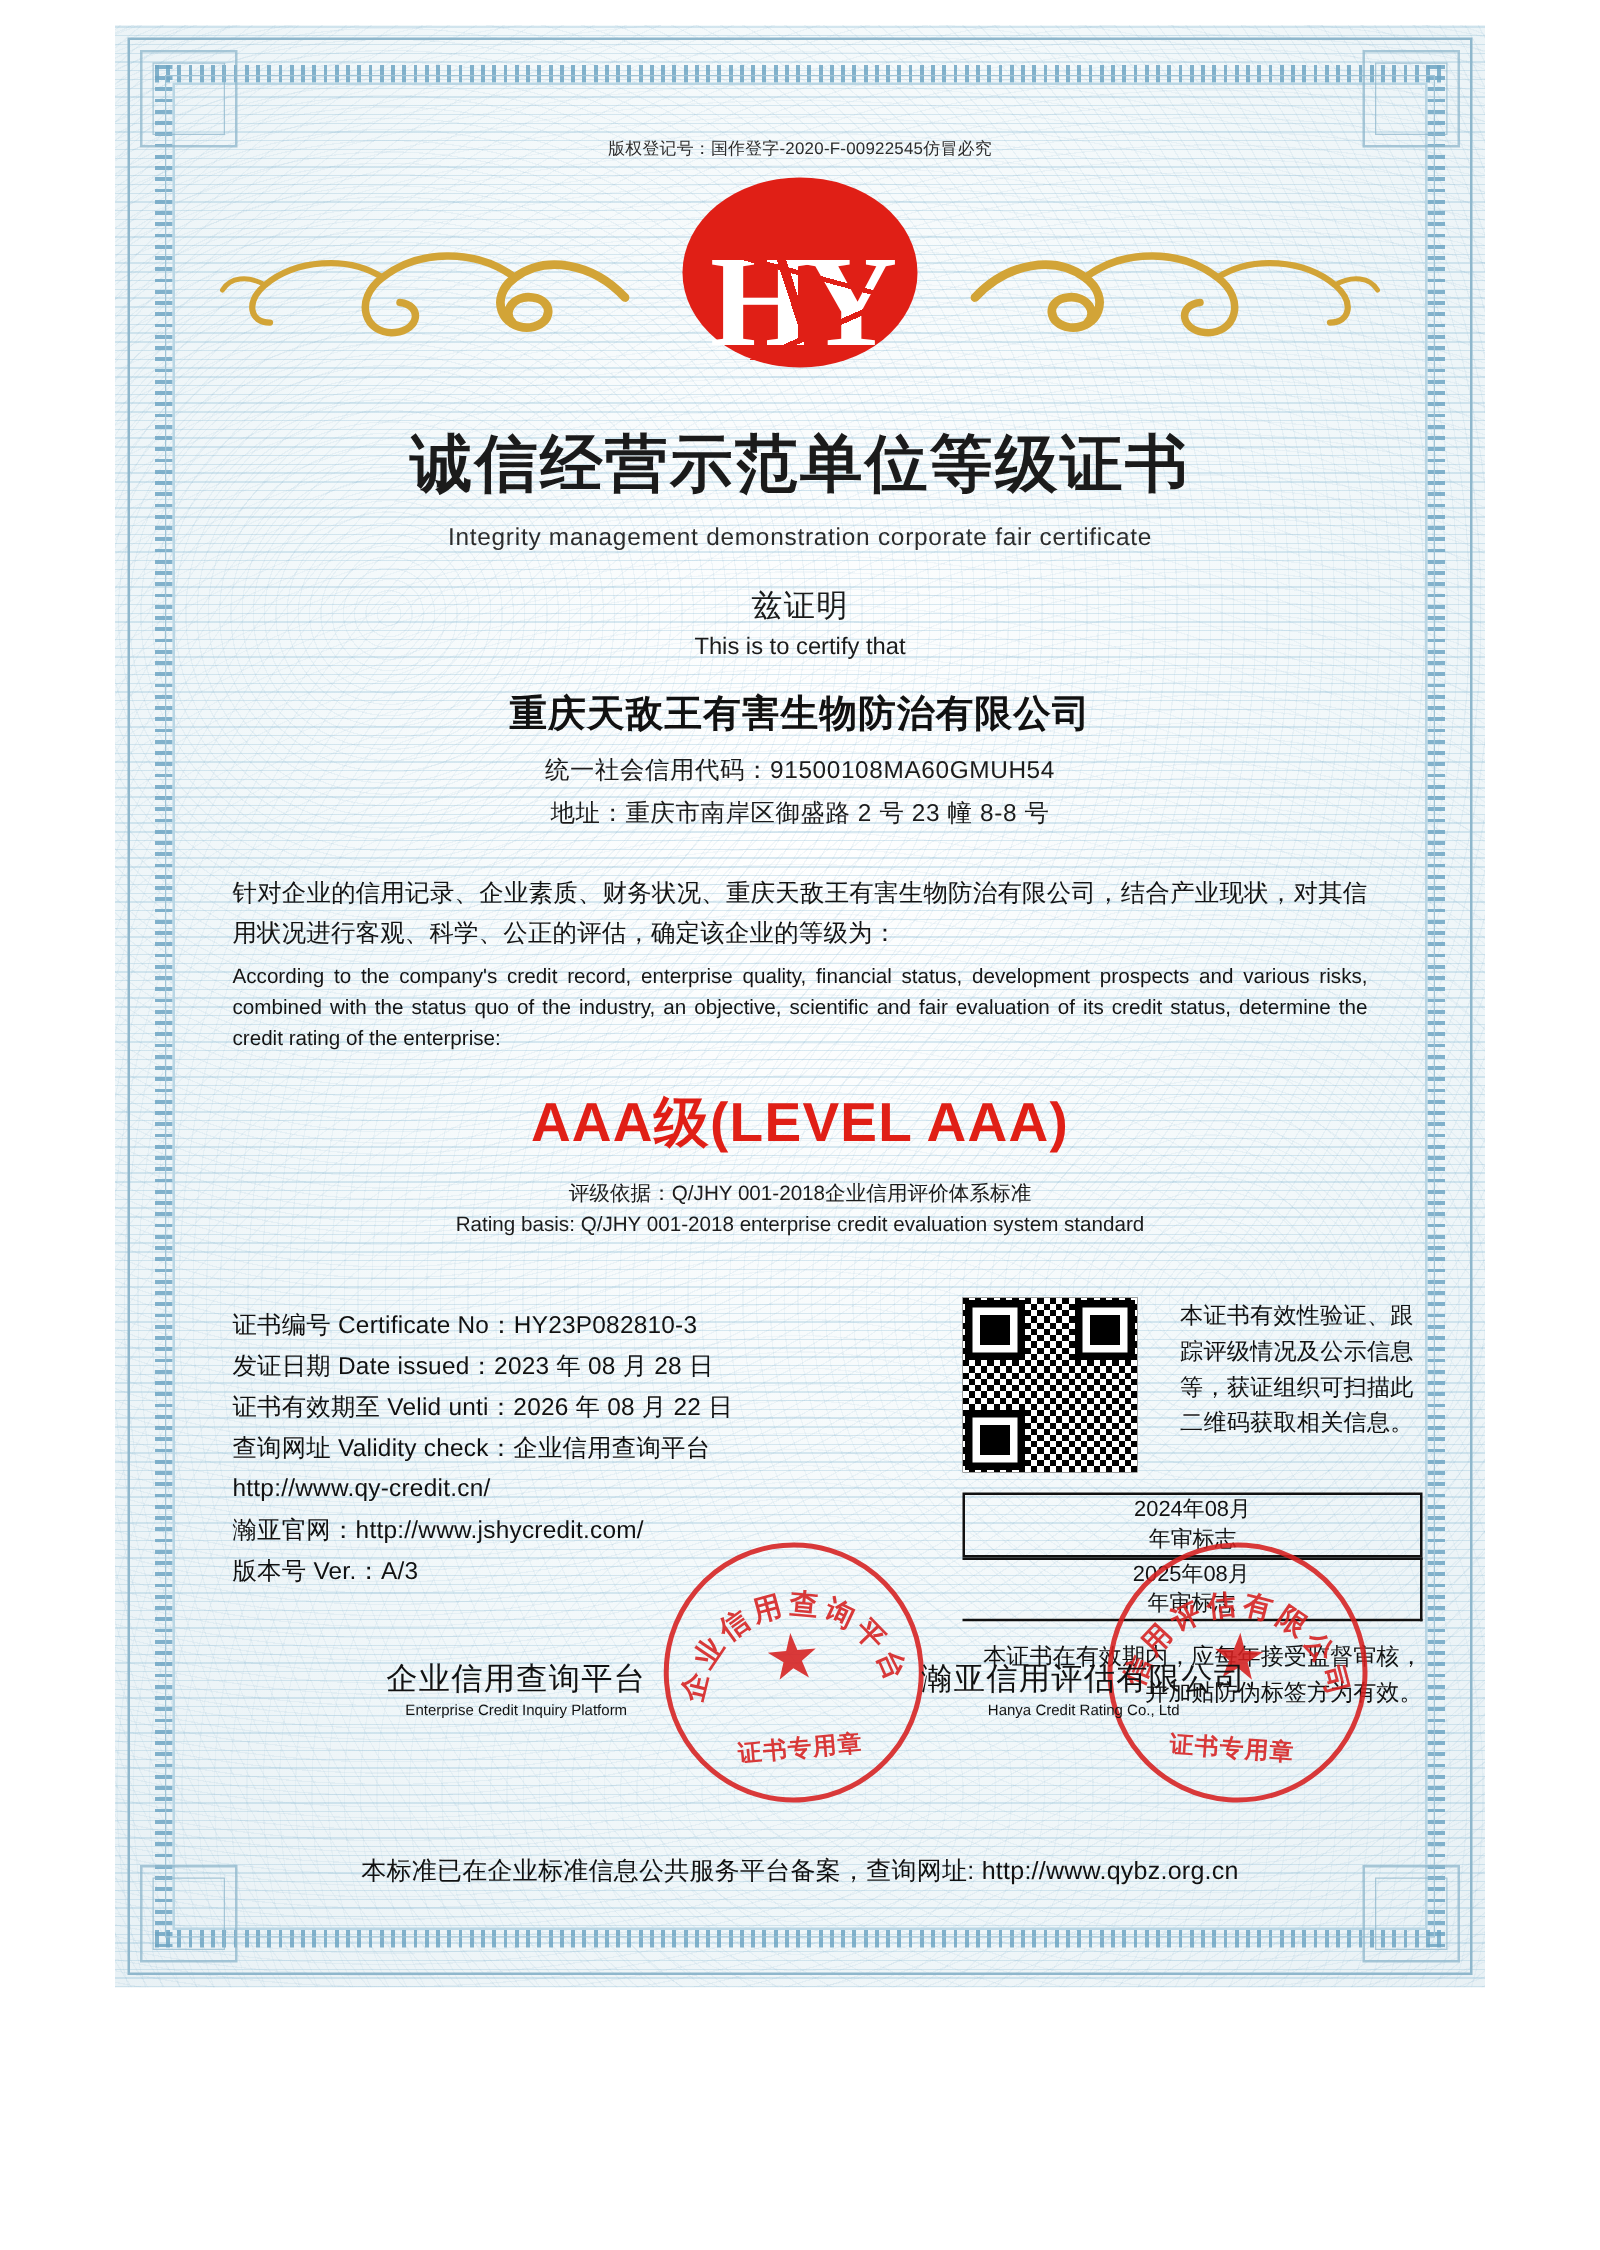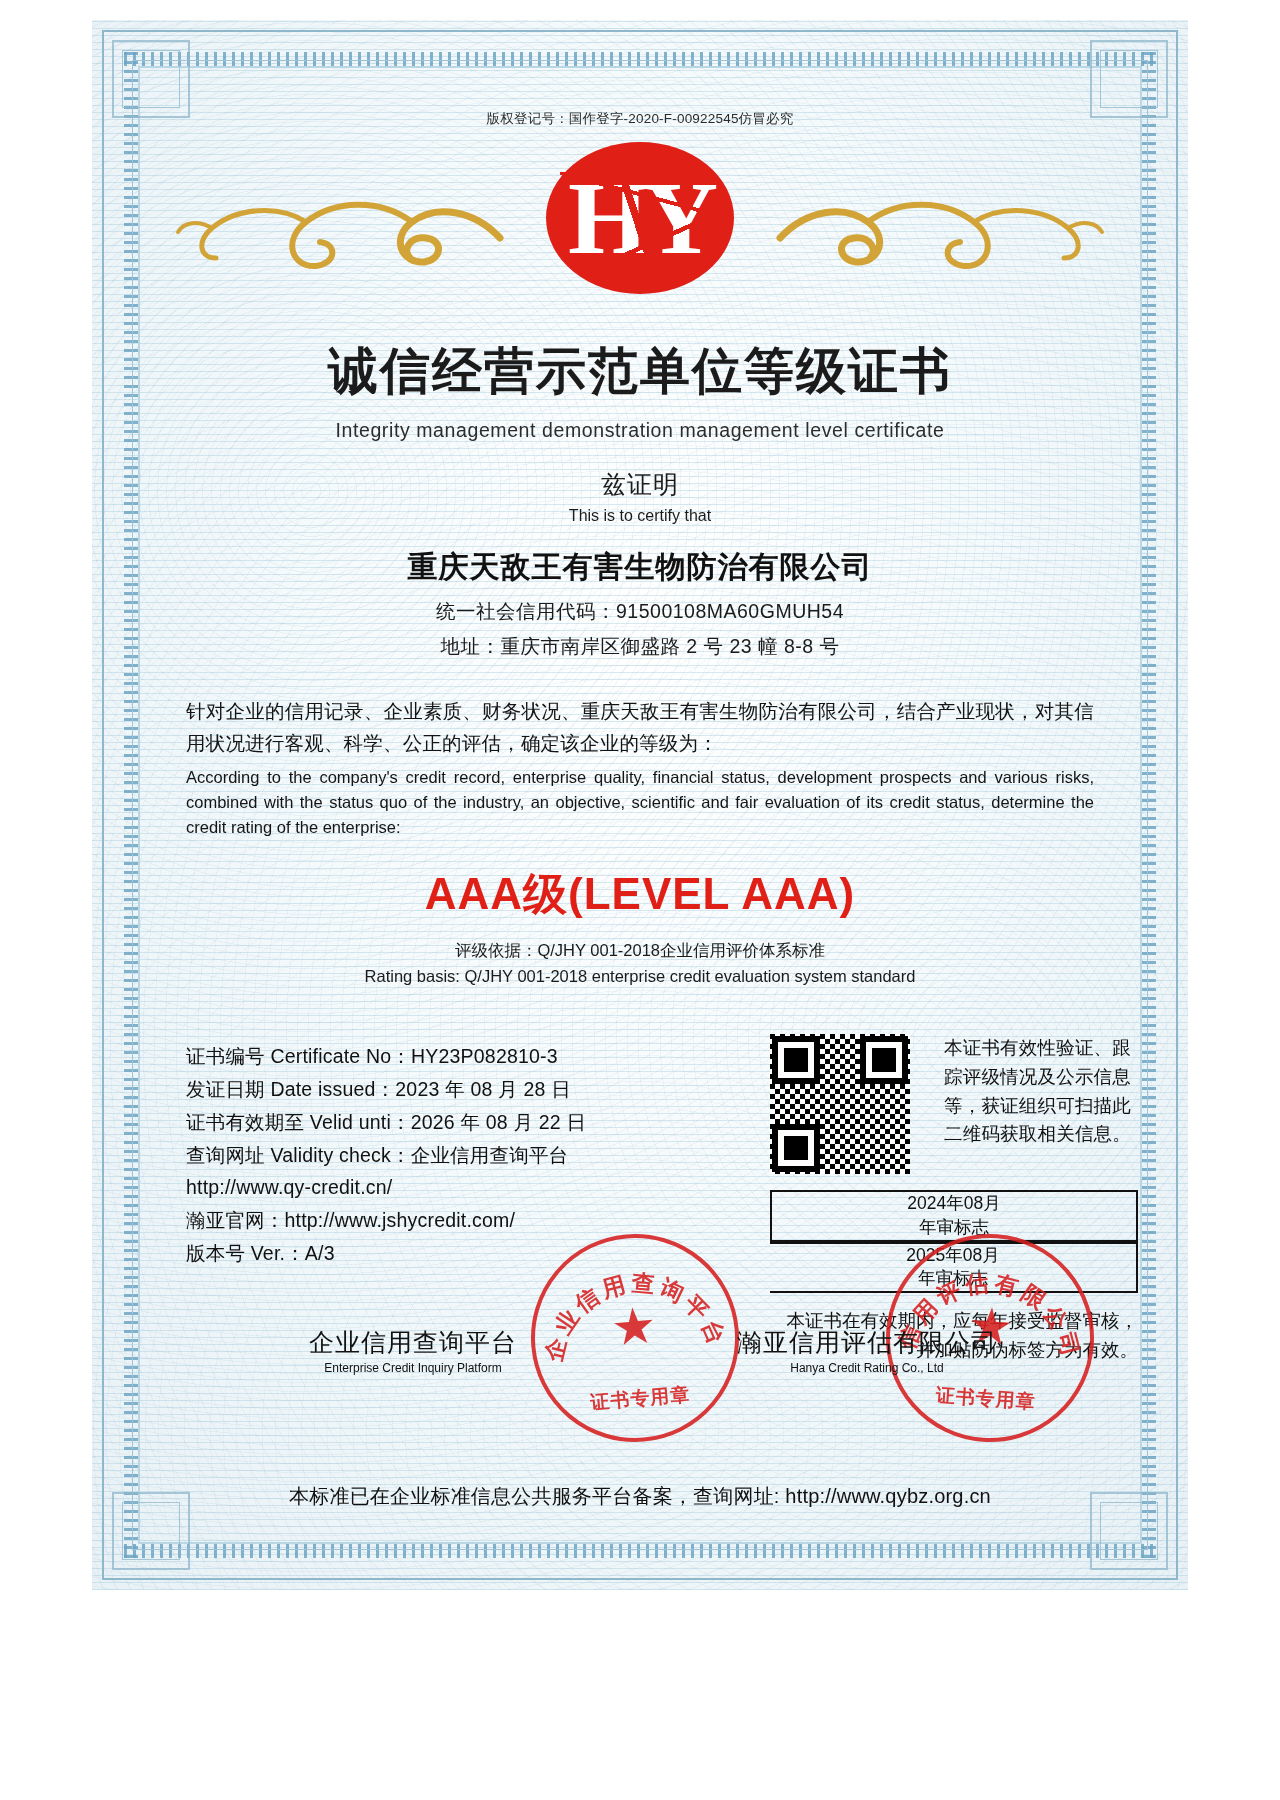--- a/index.html
+++ b/index.html
@@ -129,21 +129,21 @@
   .emblem {
     position: absolute;
     left: 50%;
     top: 8px;
     transform: translateX(-50%);
     width: 188px;
     height: 152px;
     border-radius: 50%;
     background: #e01f16;
     display: flex;
-    align-items: center;
+    align-items: flex-end;
     justify-content: center;
   }
   .emblem-mark {
     font-family: "Liberation Serif", serif;
     font-weight: bold;
     font-size: 104px;
     line-height: 1;
     color: #ffffff;
     letter-spacing: -6px;
     position: relative;
@@ -180,21 +180,21 @@
 
   .certify-cn {
     text-align: center;
     font-size: 25px;
     color: #1b1b1b;
     margin-top: 26px;
     letter-spacing: 1px;
   }
   .certify-en {
     text-align: center;
-    font-size: 16px;
+    font-size: 19px;
     color: #1b1b1b;
     margin-top: 6px;
   }
 
   .company-name {
     text-align: center;
     font-size: 30px;
     font-weight: bold;
     color: #111111;
     margin-top: 22px;
@@ -447,21 +447,21 @@
 
       <svg class="flourish right" viewBox="0 0 330 90">
         <path d="M326 46 C300 18, 262 12, 238 30 C216 46, 228 72, 250 70 C268 68, 270 48, 252 46 C236 44, 228 58, 236 66" fill="none" stroke="currentColor" stroke-width="7" stroke-linecap="round"></path>
         <path d="M238 30 C206 6, 160 8, 132 30 C108 48, 118 76, 142 74 C162 72, 164 52, 146 50" fill="none" stroke="currentColor" stroke-width="6" stroke-linecap="round"></path>
         <path d="M132 30 C104 12, 62 16, 38 36 C22 50, 26 66, 42 66" fill="none" stroke="currentColor" stroke-width="5" stroke-linecap="round"></path>
         <path d="M38 36 C24 28, 10 30, 4 40" fill="none" stroke="currentColor" stroke-width="4" stroke-linecap="round"></path>
       </svg>
     </div>
 
     <div class="title-cn">诚信经营示范单位等级证书</div>
-    <div class="title-en">Integrity management demonstration management level certificate</div>
+    <div class="title-en">Integrity management demonstration corporate fair certificate</div>
 
     <div class="certify-cn">兹证明</div>
     <div class="certify-en">This is to certify that</div>
 
     <div class="company-name">重庆天敌王有害生物防治有限公司</div>
     <div class="company-meta">统一社会信用代码：91500108MA60GMUH54</div>
     <div class="company-meta">地址：重庆市南岸区御盛路 2 号 23 幢 8-8 号</div>
 
     <div class="body-block">
       <div class="body-cn">针对企业的信用记录、企业素质、财务状况、重庆天敌王有害生物防治有限公司，结合产业现状，对其信用状况进行客观、科学、公正的评估，确定该企业的等级为：</div>

